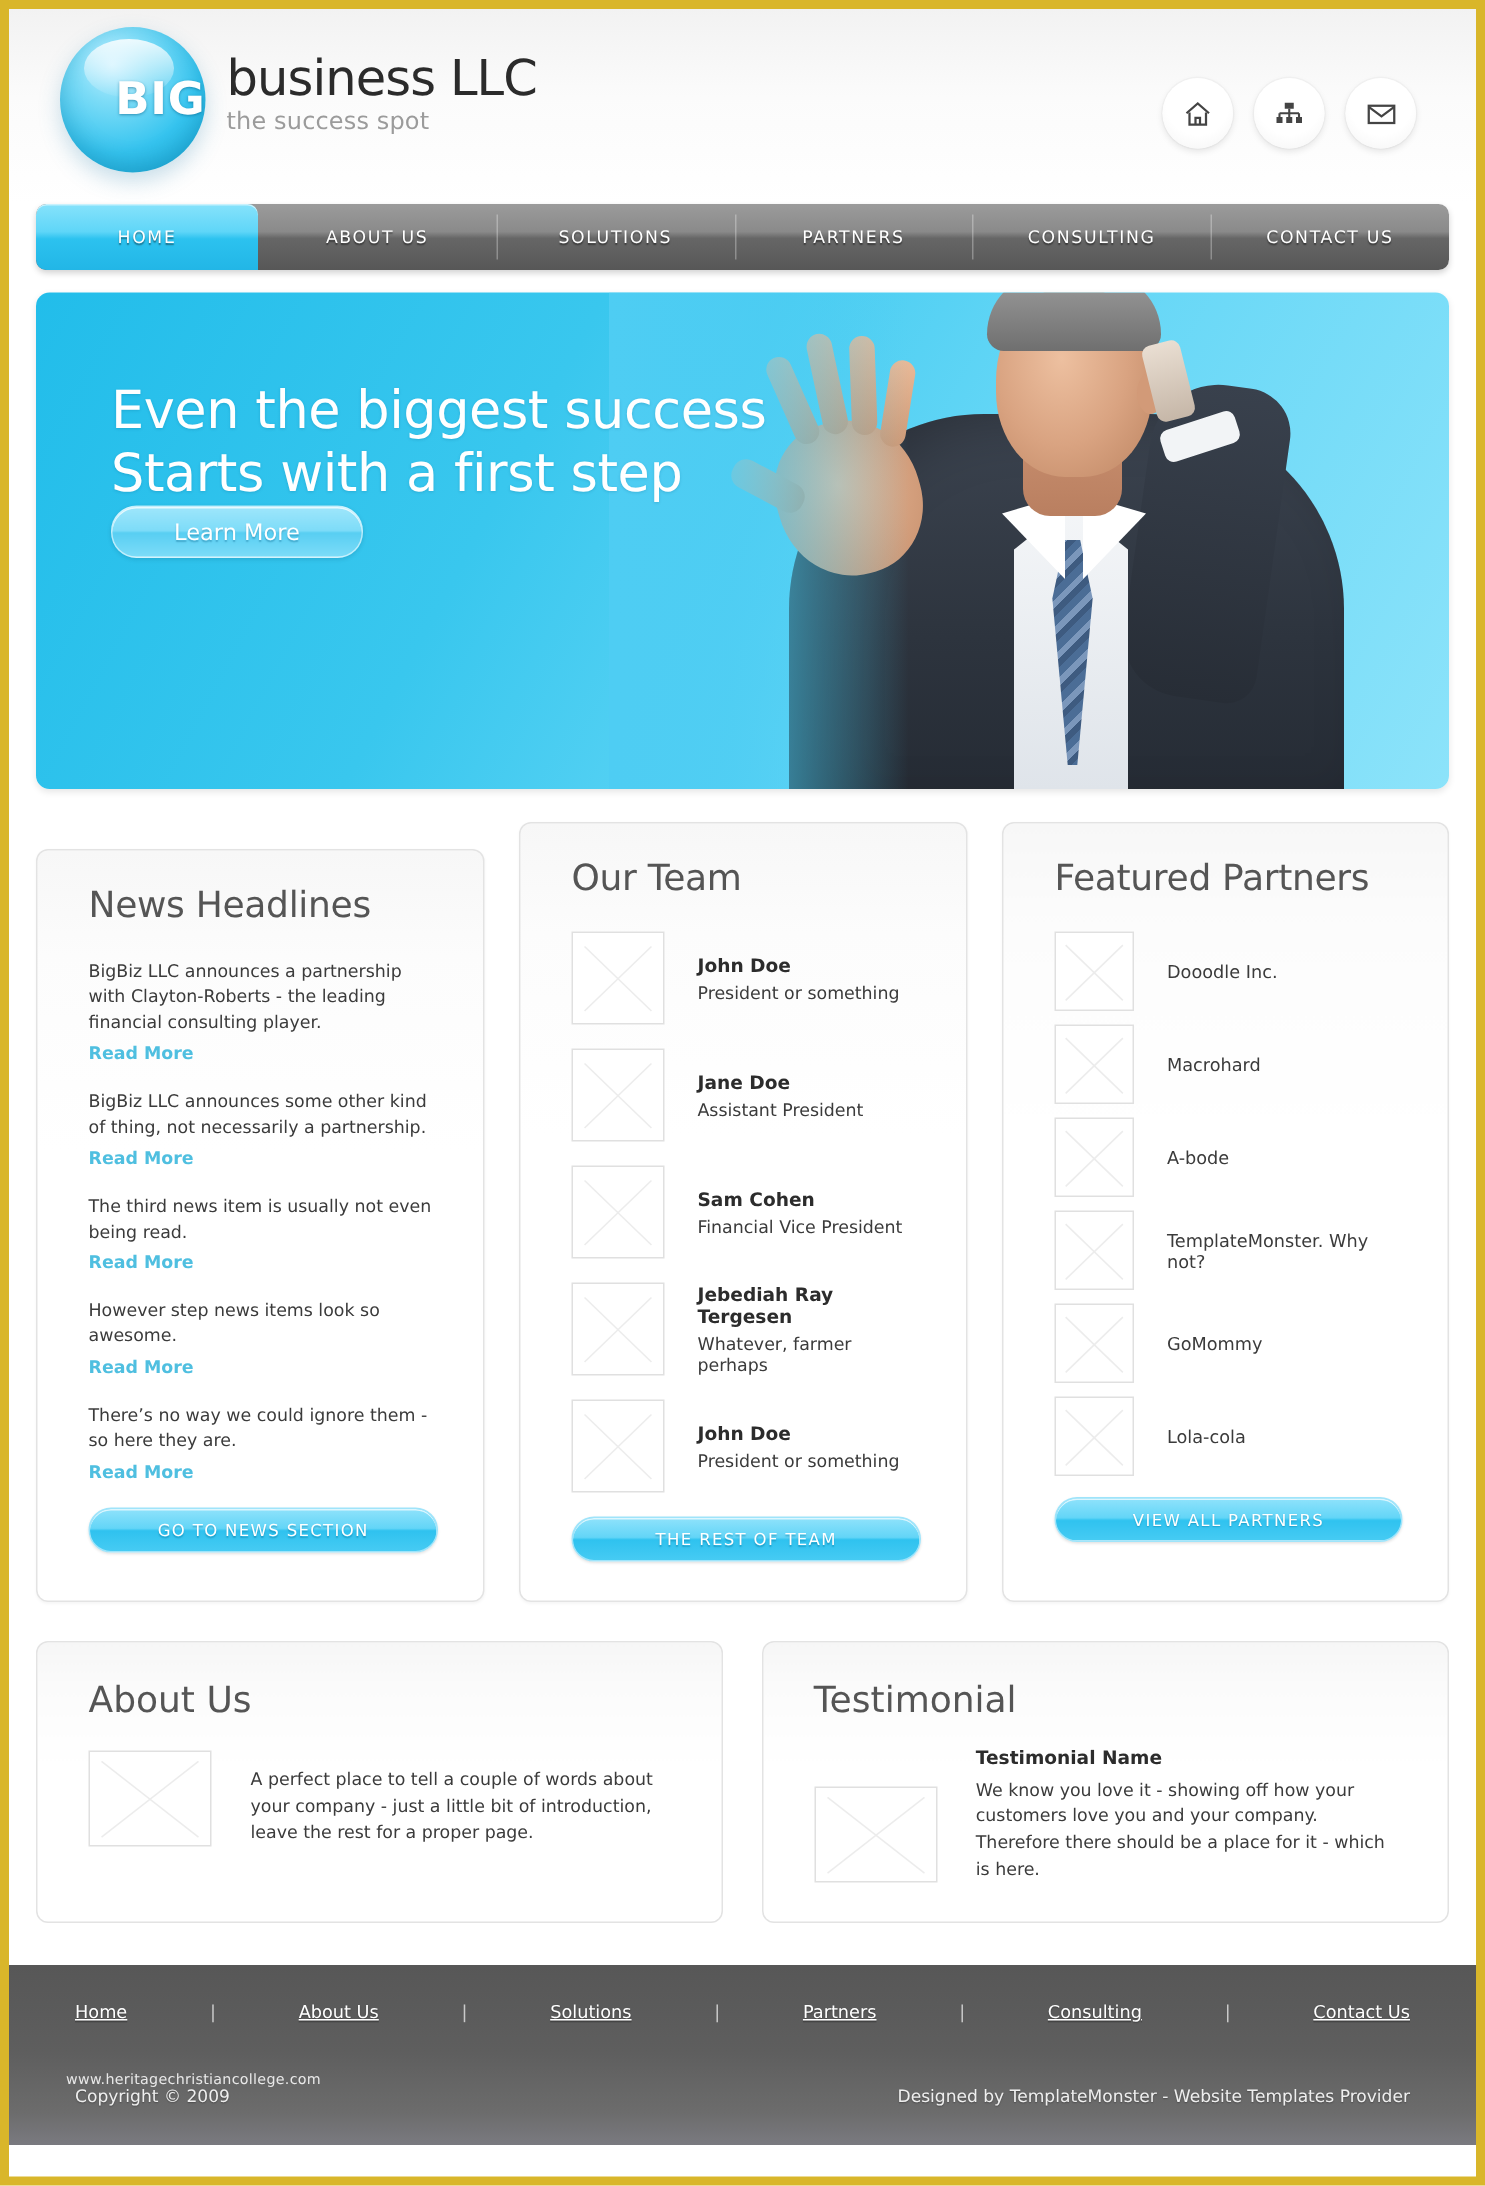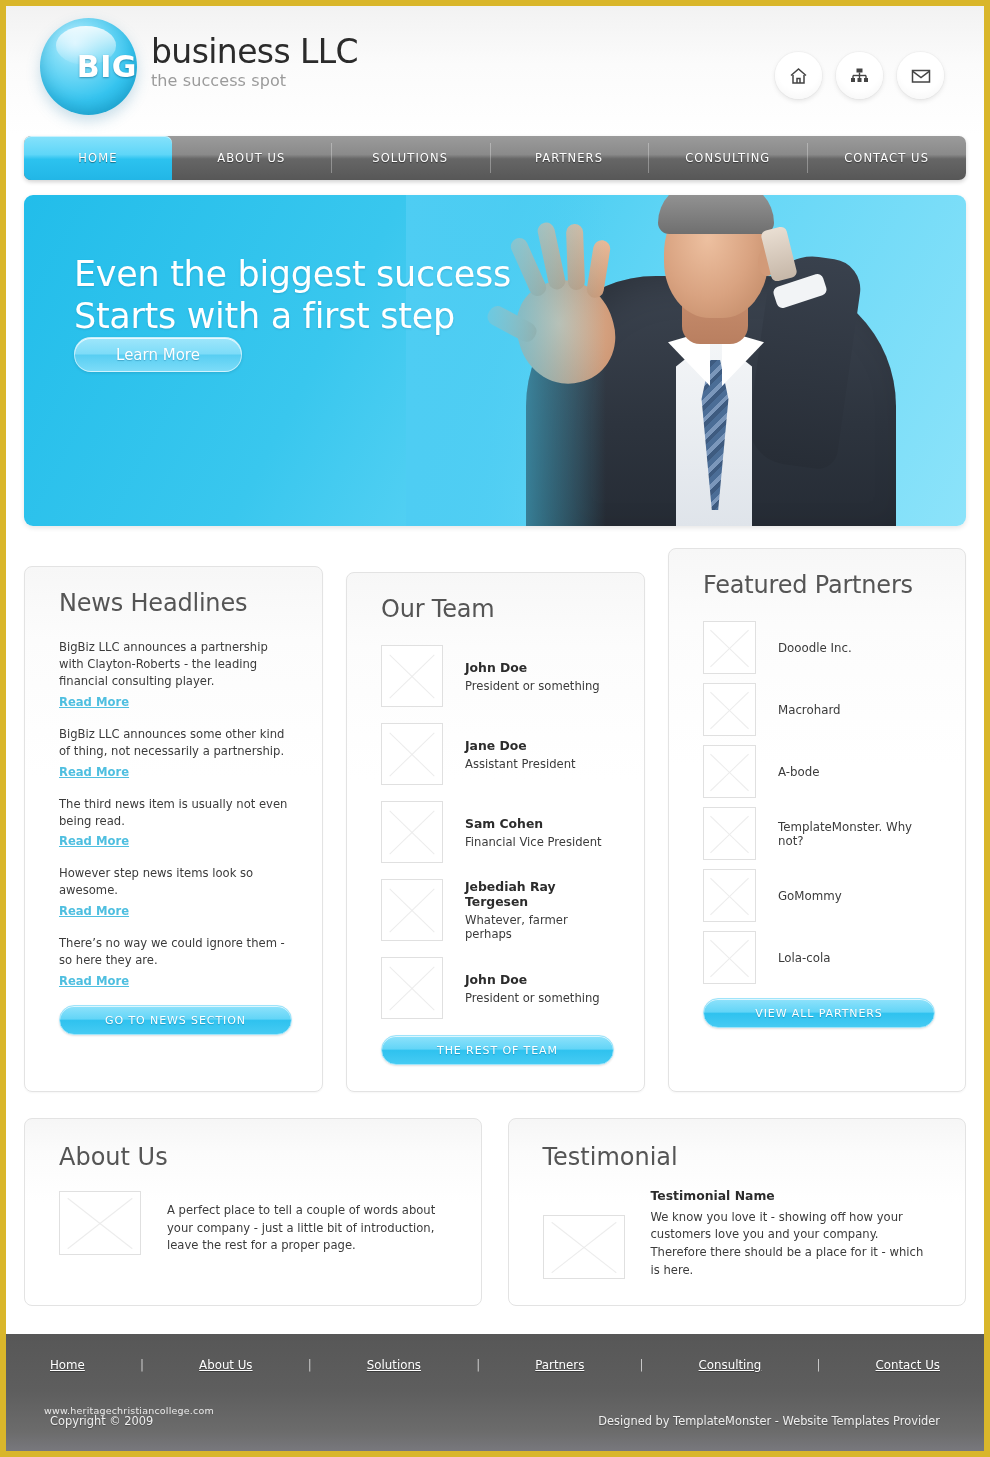--- a/index.html
+++ b/index.html
@@ -306,21 +306,21 @@
     margin: 22px 18px 0 18px;
   }
   .card {
     background: linear-gradient(to bottom, #f7f7f7 0%, #fcfcfc 14%, #ffffff 40%, #ffffff 100%);
     border: 1px solid #e3e3e3;
     border-radius: 8px;
     box-shadow: 0 1px 2px rgba(0,0,0,0.04);
     padding: 22px 30px 26px 34px;
   }
   .card.news   { width: 305px; margin-top: 18px; }
-  .card.team   { width: 305px; margin-top: 24px; }
+  .card.team   { width: 305px; }
   .card.partners { width: 304px; }
 
   .card-title {
     font-size: 24px;
     font-weight: normal;
     color: #555555;
     letter-spacing: -0.2px;
     margin-bottom: 22px;
   }
 
@@ -330,21 +330,20 @@
     font-size: 11.6px;
     line-height: 1.46;
     color: #3b3b3b;
   }
   .news-link {
     display: inline-block;
     margin-top: 5px;
     font-size: 11.6px;
     font-weight: bold;
     color: #4fbfe0;
-    text-decoration: underline;
     cursor: pointer;
   }
 
   
   .pill {
     margin-top: 14px;
     height: 30px;
     border-radius: 15px;
     background: linear-gradient(to bottom, #8fe2fb 0%, #63d5f7 46%, #2fc2ef 52%, #46cbf3 100%);
     border: 1px solid #9fe4fa;

